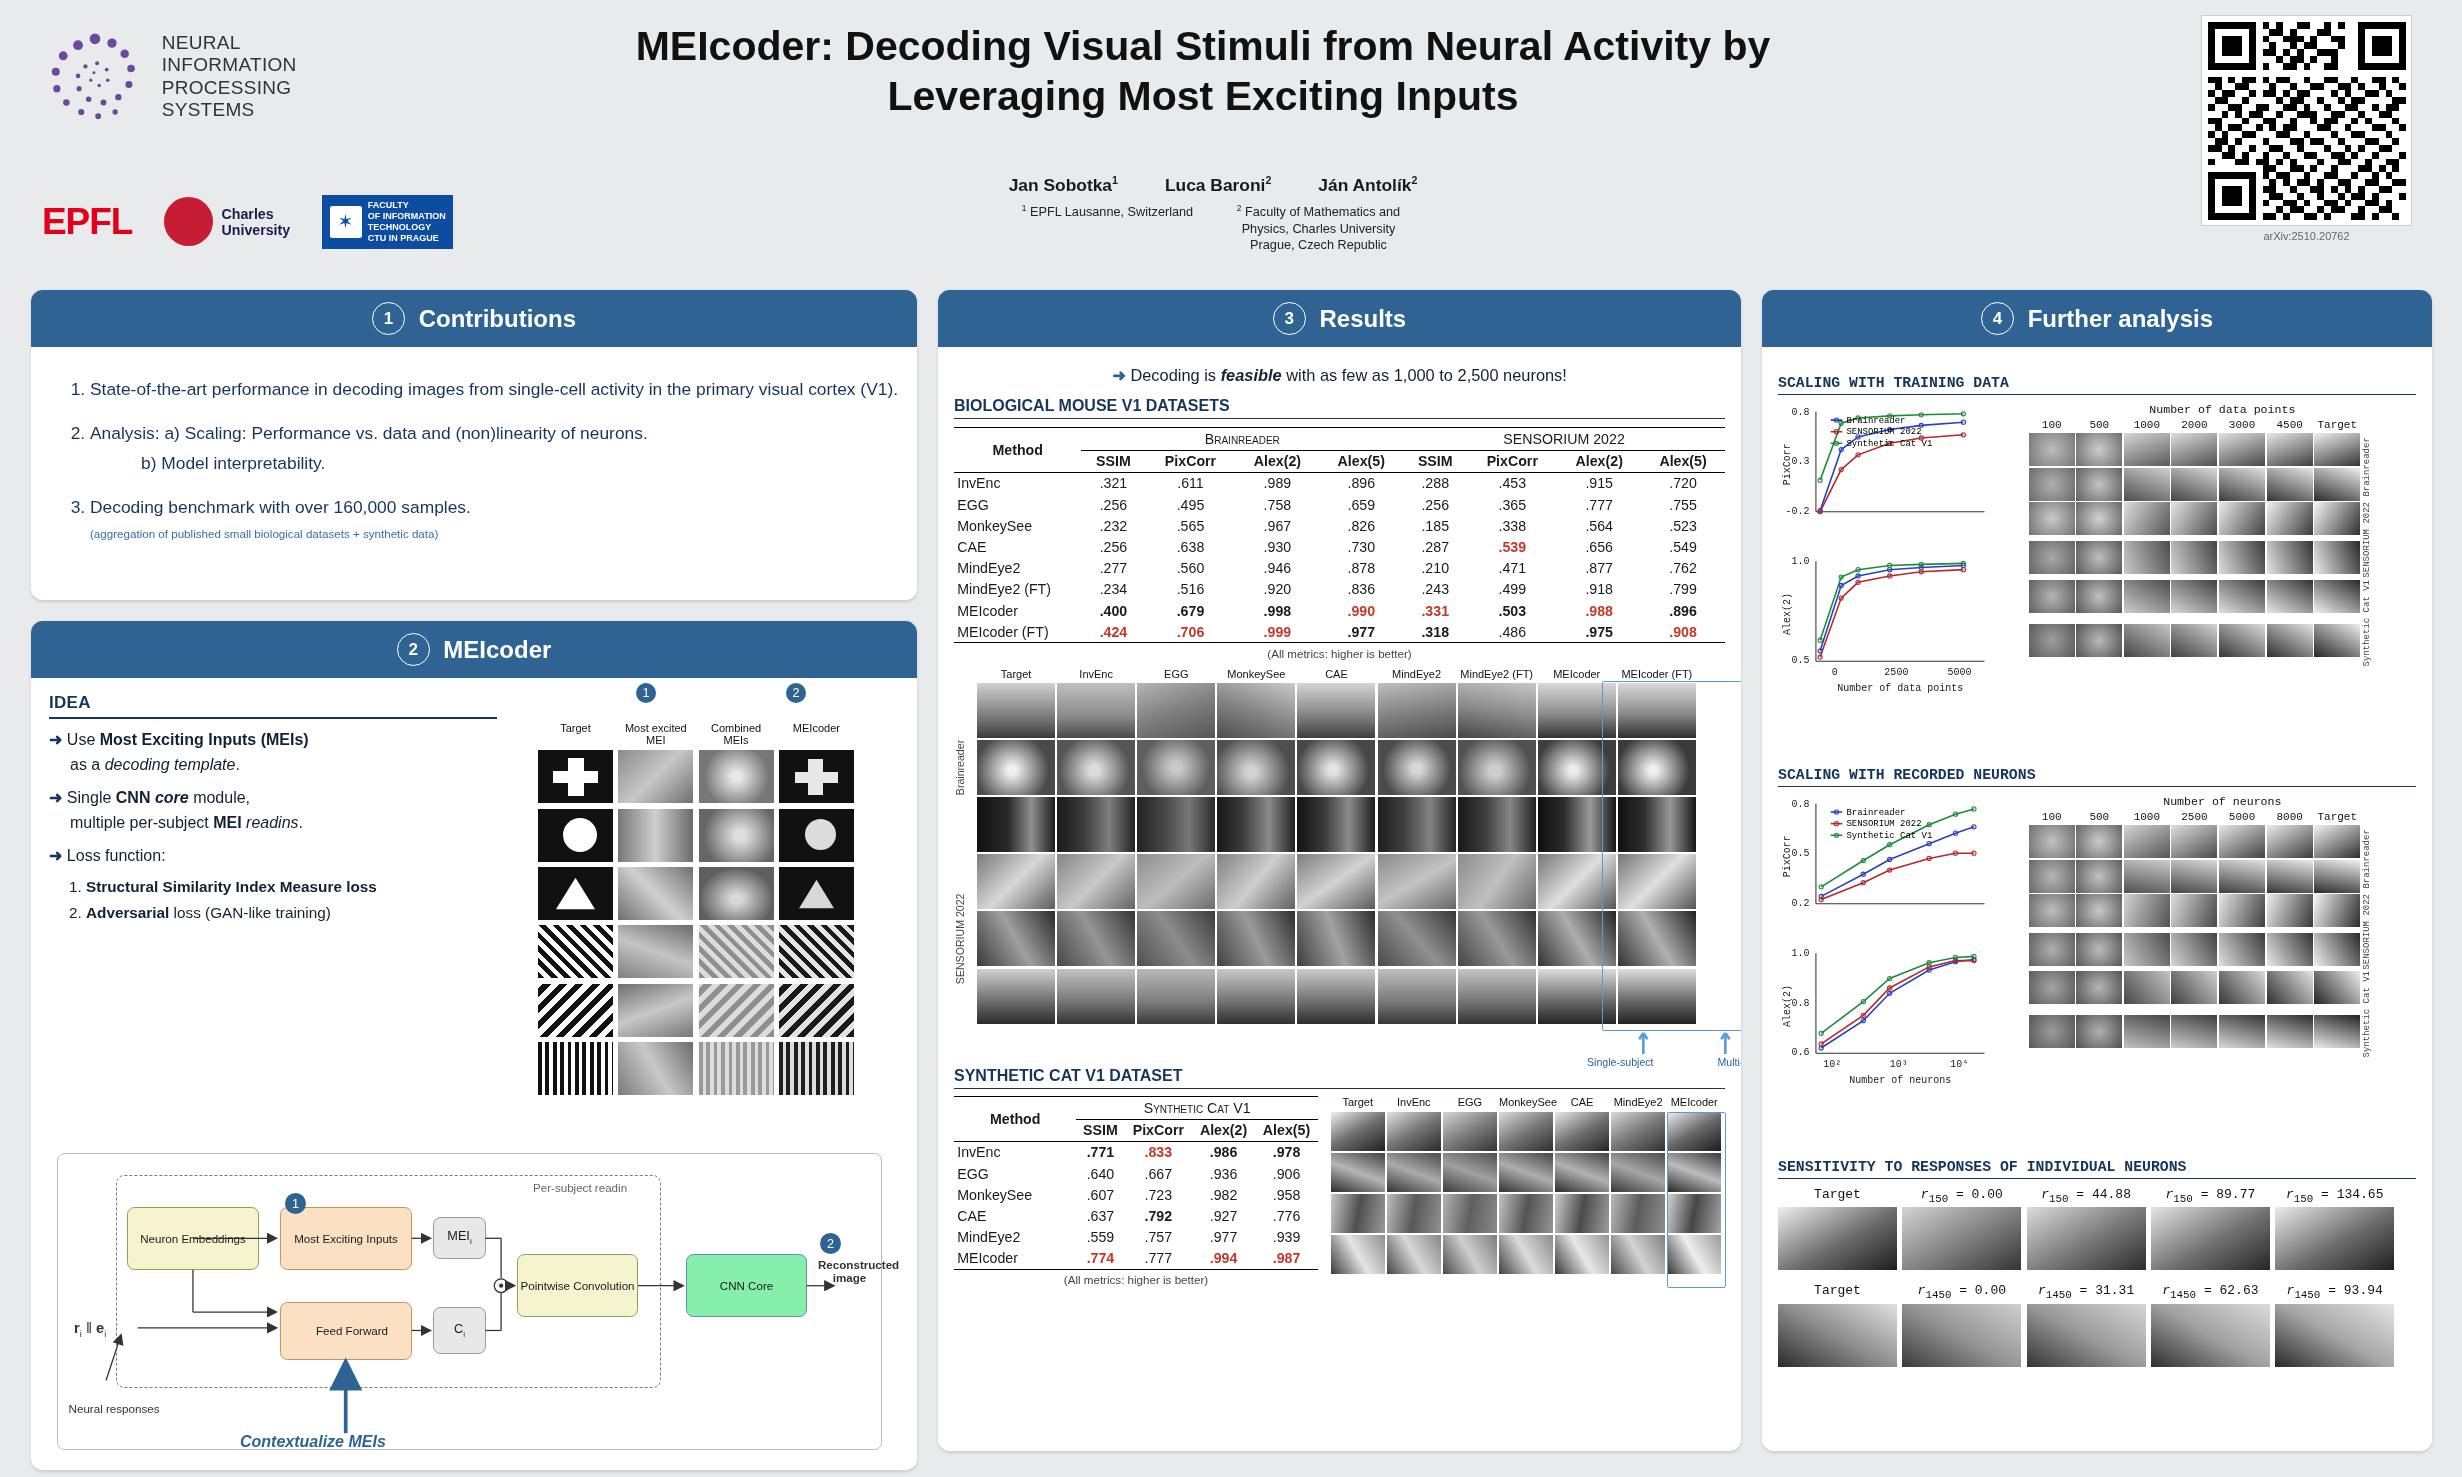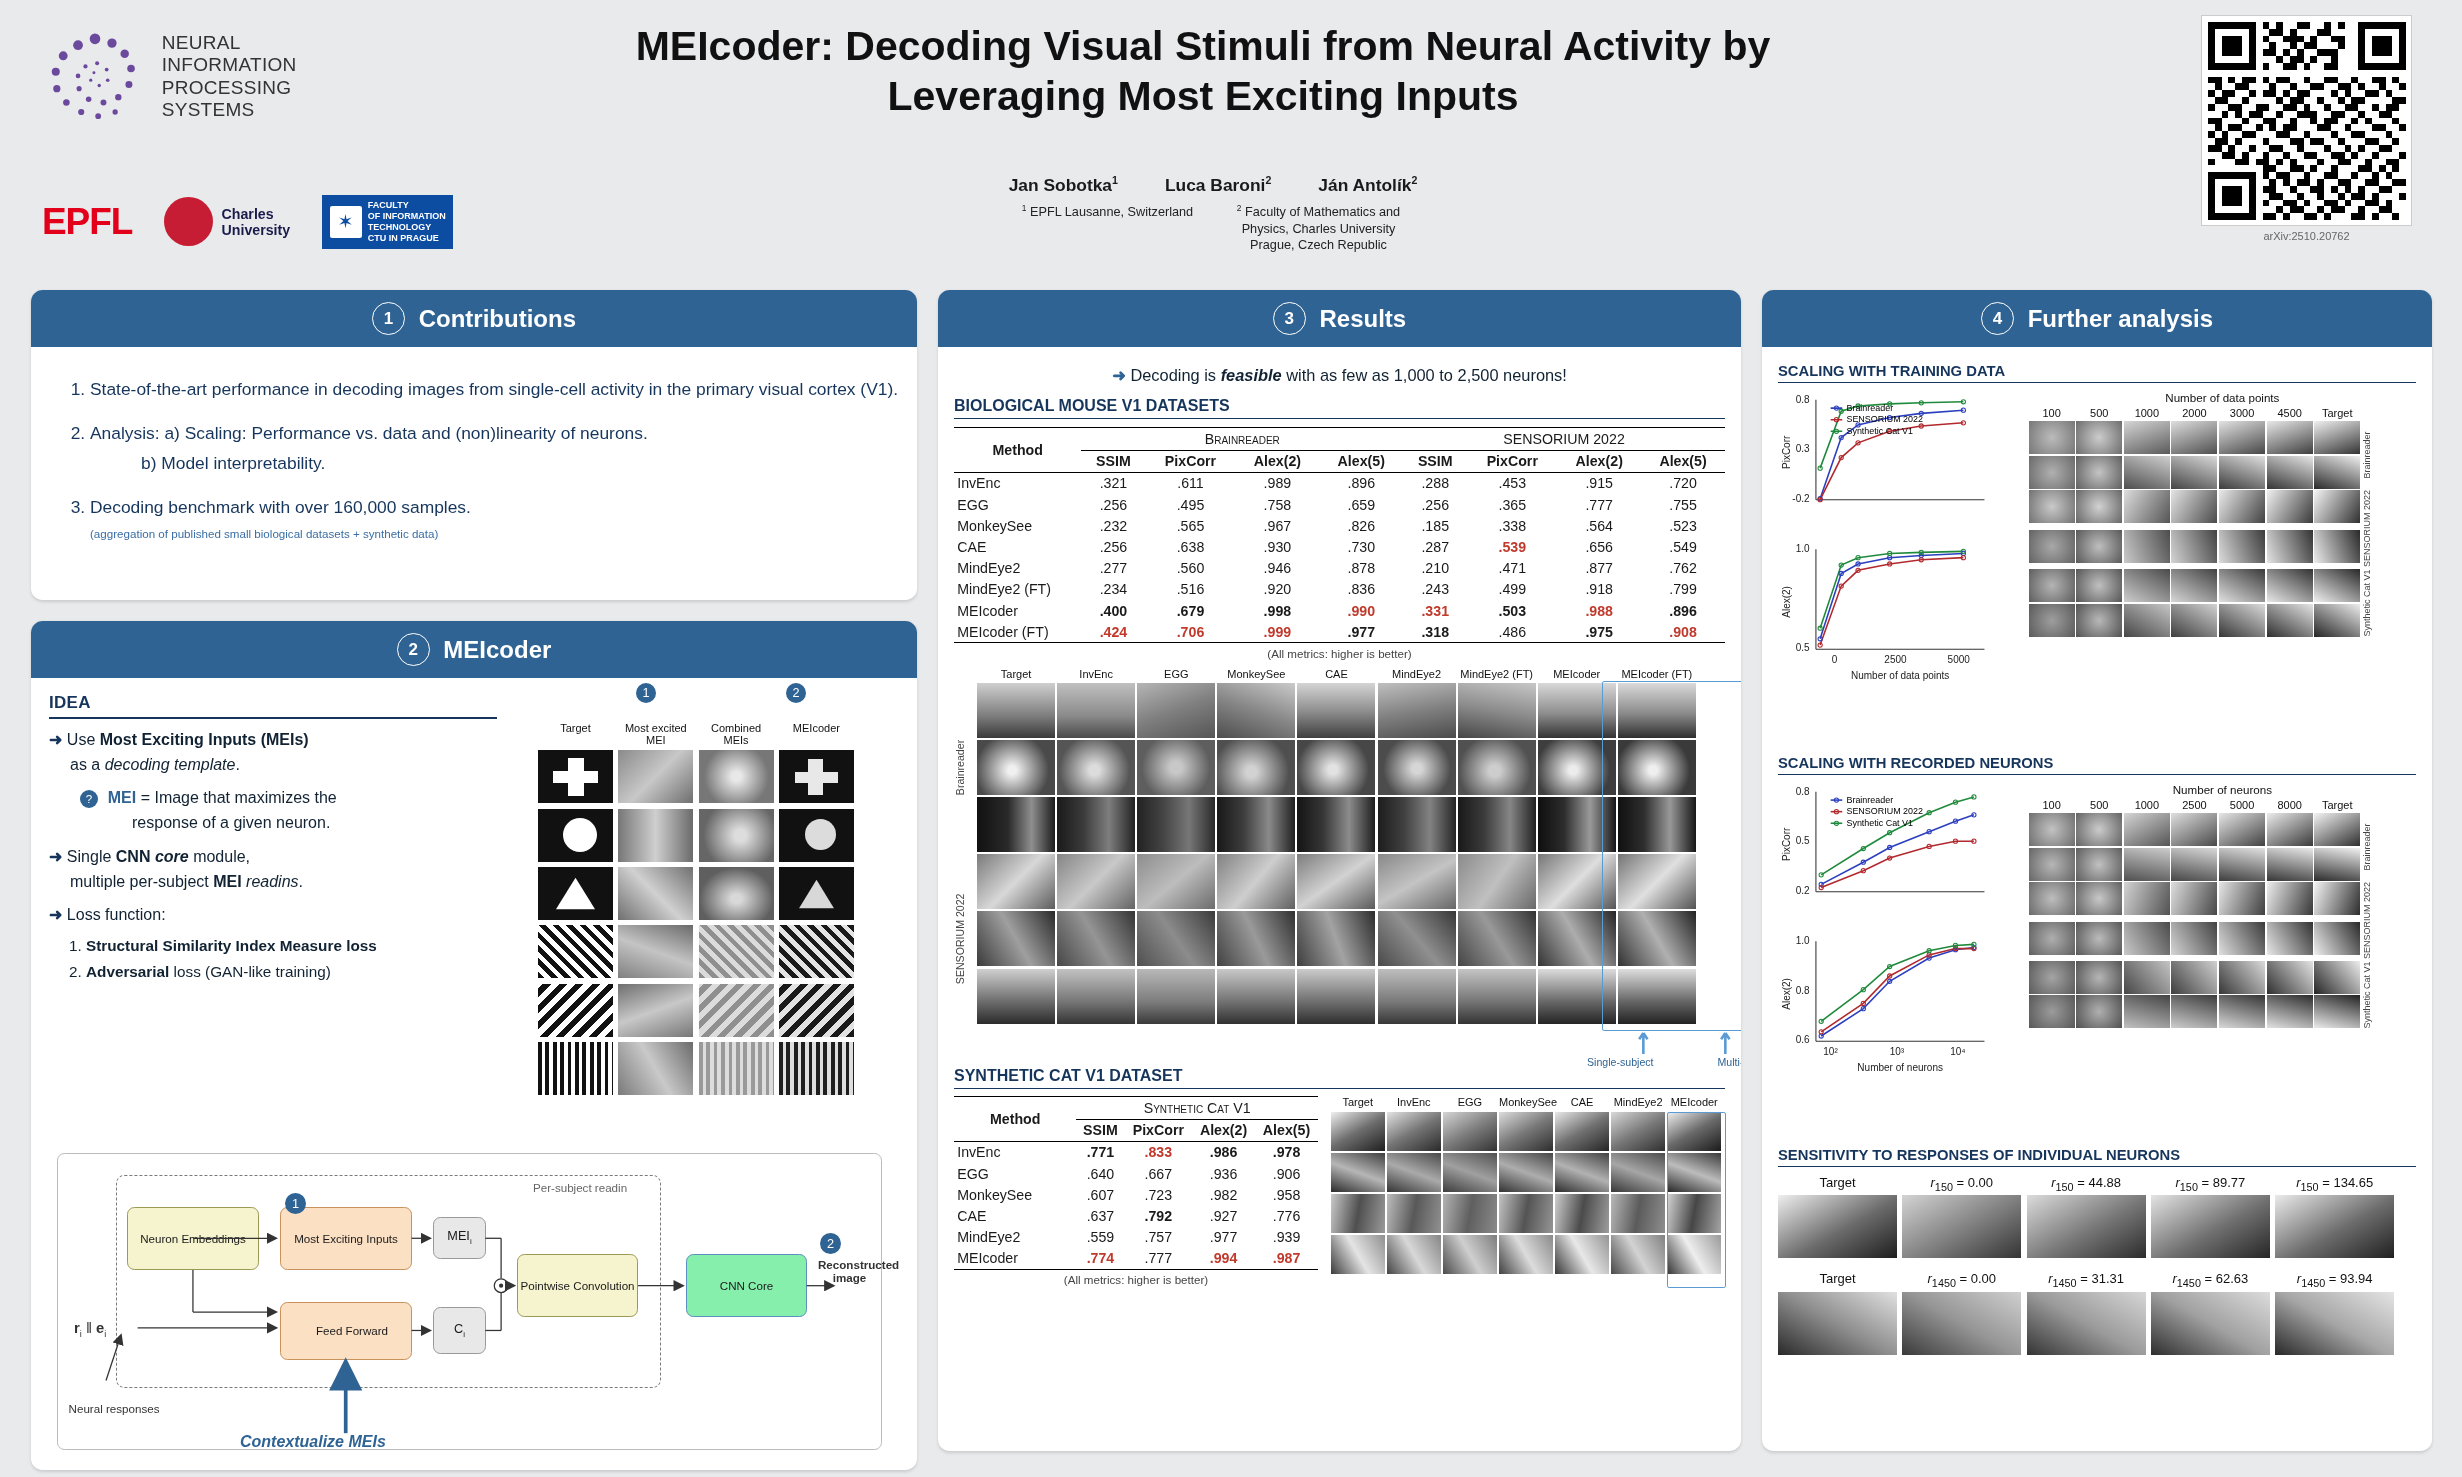--- a/index.html
+++ b/index.html
@@ -422,25 +422,20 @@
 
         <div style="width:448px;">
           <div class="sec-label">IDEA</div>
           <div class="rule"></div>
           <div class="bullets">
             <div style="margin-bottom:8.4px;">
               <span class="arrow">➜</span>
               Use <b>Most Exciting Inputs (MEIs)</b><br>
               <span style="padding-left:21px;">as a <i>decoding template</i>.</span>
             </div>
-            <div style="margin:0 0 9.5px 31px;">
-              <span class="qmark">?</span>
-              <b style="color:#2e6394;">MEI</b> = Image that maximizes the<br>
-              <span style="padding-left:52px;">response of a given neuron.</span>
-            </div>
             <div style="margin-bottom:8.4px;">
               <span class="arrow">➜</span>
               Single <b>CNN <i>core</i></b> module,<br>
               <span style="padding-left:21px;">multiple per-subject <b>MEI</b> <i>readins</i>.</span>
             </div>
             <div>
               <span class="arrow">➜</span> Loss function:
             </div>
             <ol style="margin:5.3px 0 0 37px;padding:0;font-size:15.3px;line-height:1.7;">
               <li><b>Structural Similarity Index Measure loss</b></li>
@@ -922,21 +917,21 @@
       </div>
     </div>
   </div>
 
   <div class="col" style="left:1762px;top:290px;width:670px;">
     <div class="card" style="height:1161px;">
       <div class="card-head">
         <div class="num-badge">4</div>
         <div class="card-title">Further analysis</div>
       </div>
-      <div class="card-body" style="padding:16px 16px;">
+      <div class="card-body" style="padding:28px 16px;font-family:Liberation Mono, monospace;">
 
         <div class="fa-head">SCALING WITH TRAINING DATA</div>
         <div class="fa-rule"></div>
 
         <div style="display:flex;gap:13.7px;">
           <svg width="237" height="327" viewBox="0 0 450 620">
 
             <g transform="translate(72,16)">
               <line x1="0" y1="0" x2="0" y2="190" stroke="#333" stroke-width="2"></line>
               <line x1="0" y1="190" x2="320" y2="190" stroke="#333" stroke-width="2"></line>

